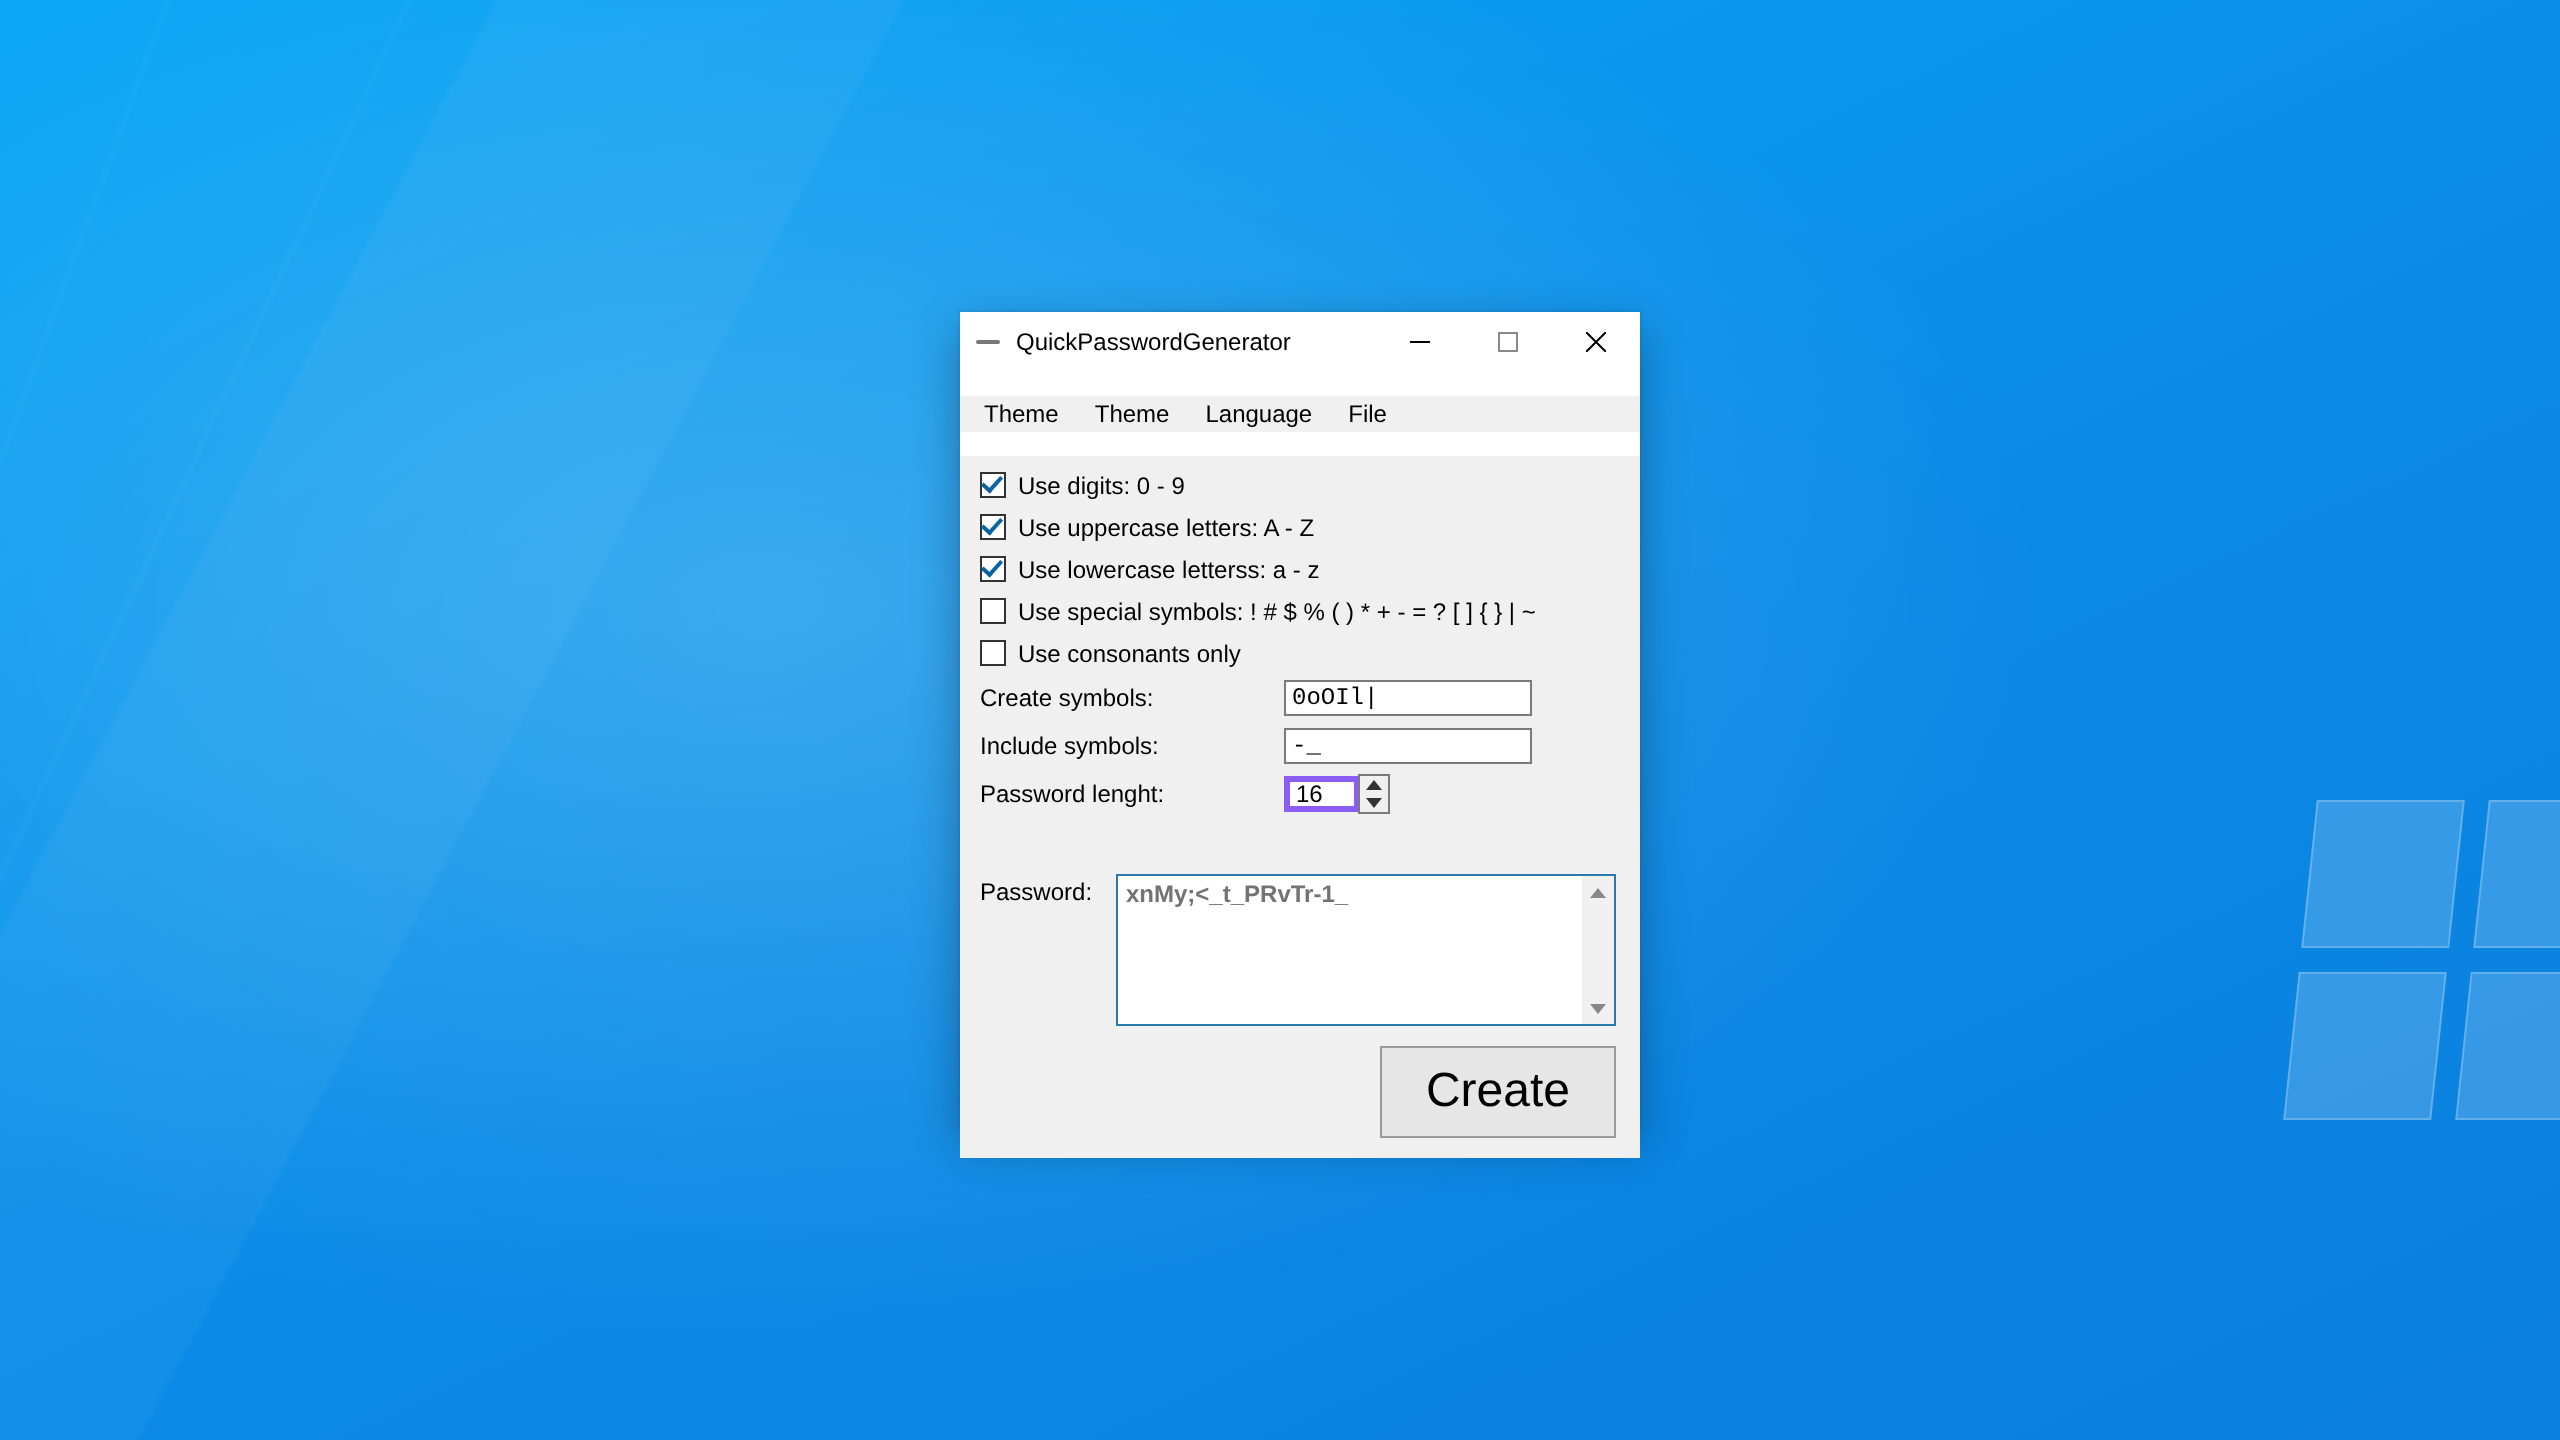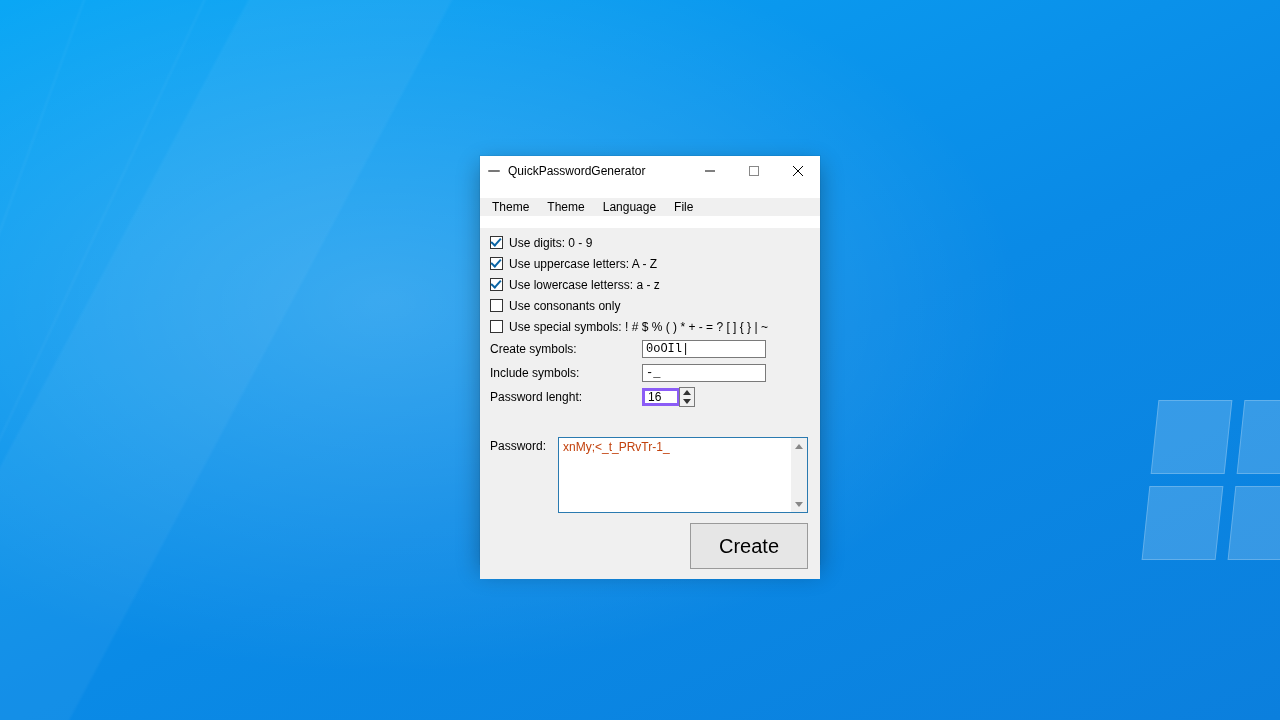--- a/index.html
+++ b/index.html
@@ -78,34 +78,34 @@
     .spin-wrap { position: relative; display: flex; align-items: center; }
     .spin-input { width: 38px; height: 18px; border: 3px solid #8b5cf6; background: #fff; padding: 0 3px; font-size: 12px; }
     .spin-btns { display: flex; flex-direction: column; border: 1px solid #7a7a7a; margin-left: -1px; }
     .spin-btns .sp { width: 14px; height: 9px; background: #f0f0f0; display: flex; align-items: center; justify-content: center; }
     .spin-btns .sp svg { display:block; }
 
     .output-row { display: flex; gap: 10px; margin-top: 28px; }
     .output-row .olabel { width: 58px; font-size: 12px; padding-top: 2px; }
     .output {
       flex: 1; height: 76px; background: #fff; border: 1px solid #2a7ab0; position: relative; padding: 2px 4px;
-      font-size: 12px; color: #c2410c; overflow: hidden;
+      font-size: 12px; color: #737373; overflow: hidden; font-weight: bold;
     }
     .output .scrollbar {
       position: absolute; right: 0; top: 0; bottom: 0; width: 16px; background: #f0f0f0;
       display: flex; flex-direction: column; align-items: center; justify-content: space-between;
     }
     .output .scrollbar .arrow { width: 16px; height: 16px; display:flex; align-items:center; justify-content:center; }
     .output .scrollbar .track { flex:1; width:16px; }
 
     .btnbar { display: flex; justify-content: flex-end; margin-top: 10px; }
     .create-btn {
       width: 118px; height: 46px; border: 1px solid #9a9a9a; background: #e6e6e6;
       display: flex; align-items: center; justify-content: center;
-      font-size: 20px; font-weight: 400; color: #000; font-family: inherit;
+      font-size: 24px; font-weight: 400; color: #000; font-family: inherit;
     }
   </style>
 </head>
 <body>
 
 <div class="desktop">
   <div class="beam b1"></div>
   <div class="beam b2"></div>
   <div class="beam b3"></div>
   <div class="winlogo">
@@ -154,25 +154,25 @@
       <div class="chk-row">
         <div class="chk checked"></div>
         <div class="lbl">Use uppercase letters: A - Z</div>
       </div>
       <div class="chk-row">
         <div class="chk checked"></div>
         <div class="lbl">Use lowercase letterss: a - z</div>
       </div>
       <div class="chk-row">
         <div class="chk"></div>
+        <div class="lbl">Use special symbols: ! # $ % ( ) * + - = ? [ ] { } | ~</div>
+      </div>
+      <div class="chk-row">
+        <div class="chk"></div>
         <div class="lbl">Use consonants only</div>
-      </div>
-      <div class="chk-row">
-        <div class="chk"></div>
-        <div class="lbl">Use special symbols: ! # $ % ( ) * + - = ? [ ] { } | ~</div>
       </div>
 
       <div class="field-row">
         <div class="flabel">Create symbols:</div>
         <input class="textfield w124" type="text" value="0oOIl|" style="">
       </div>
 
       <div class="field-row">
         <div class="flabel">Include symbols:</div>
         <input class="textfield w124" type="text" value="-_" style="">

